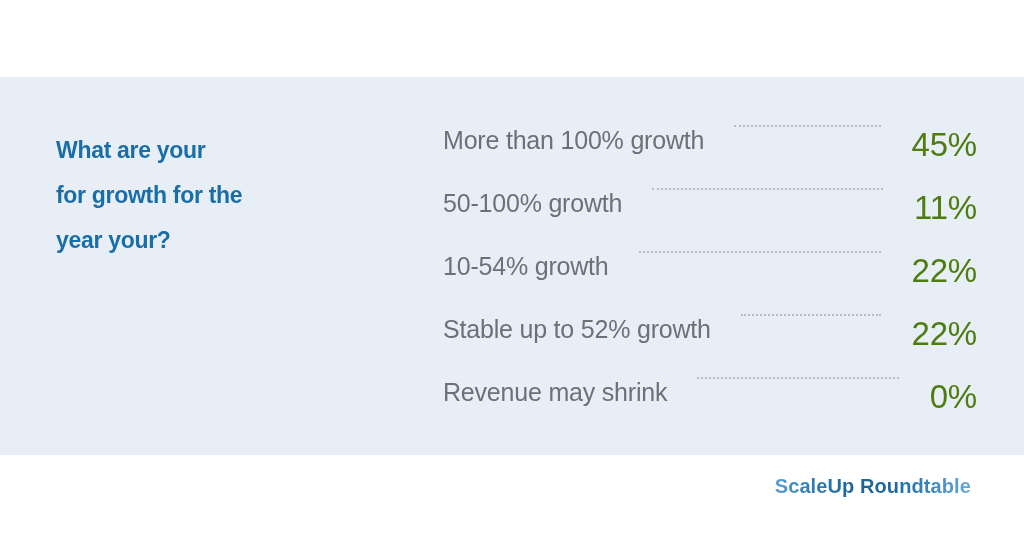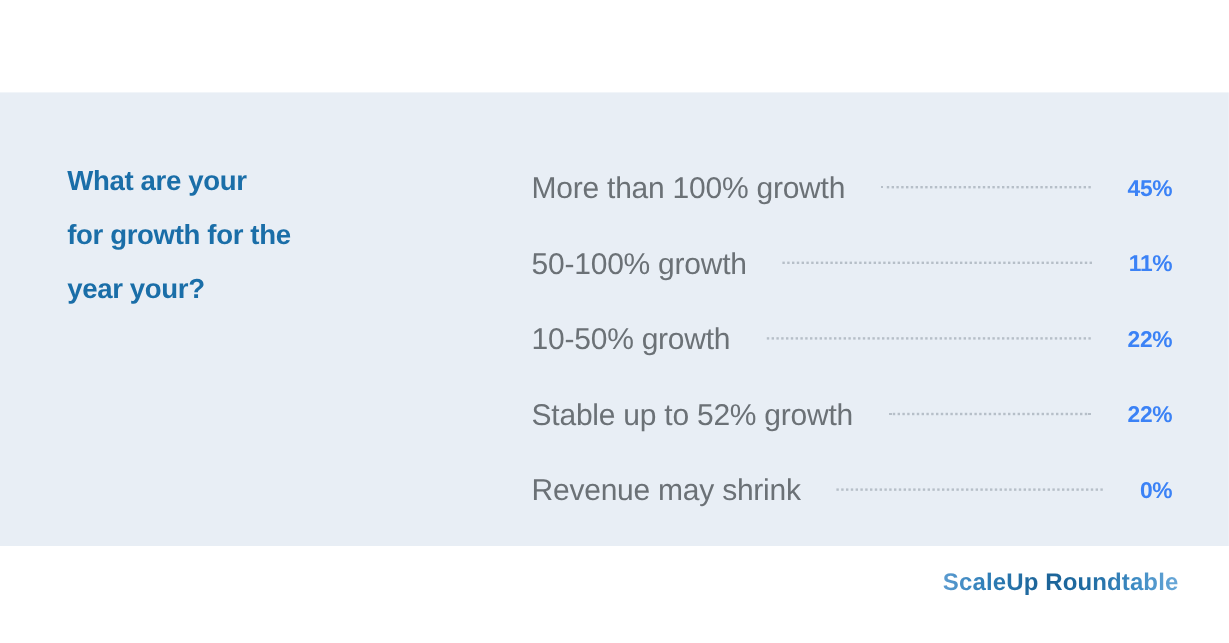--- a/index.html
+++ b/index.html
@@ -50,21 +50,21 @@
 
   
   #results {
     position: absolute;
     left: 443px;
     top: 126px;
     width: 534px;
   }
   .result-row {
     display: flex;
-    align-items: center;
+    align-items: flex-start;
     height: 63px;
     gap: 24px;
   }
   .result-label {
     color: #6b7176;
     font-size: 25px;
     font-weight: normal;
     letter-spacing: -0.2px;
     white-space: nowrap;
     flex: 0 0 auto;
@@ -72,33 +72,33 @@
   .result-leader {
     flex: 1 1 auto;
     margin: 0 7px 0 6px;
     position: relative;
     height: 1px;
     top: -2px;
     border-bottom: 2px dotted #b6bfc8;
     min-width: 16px;
   }
   .result-value {
-    color: #3b82f6;
-    font-size: 19px;
-    font-weight: bold;
+    color: #4d7c0f;
+    font-size: 33px;
+    font-weight: normal;
     letter-spacing: -0.2px;
     white-space: nowrap;
     flex: 0 0 auto;
     text-align: right;
   }
 
   
   #brand {
     position: absolute;
-    right: 42px;
+    right: 53px;
     top: 475px;
     font-size: 20px;
     font-weight: bold;
     letter-spacing: 0.1px;
     white-space: nowrap;
     background: linear-gradient(90deg,
         #5b9bd0 0%,
         #2f7fb8 18%,
         #1c6397 42%,
         #1f6ba2 62%,
@@ -131,21 +131,21 @@
       <span class="result-value">45%</span>
     </div>
 
     <div class="result-row">
       <span class="result-label">50-100% growth</span>
       <span class="result-leader"></span>
       <span class="result-value">11%</span>
     </div>
 
     <div class="result-row">
-      <span class="result-label">10-50% growth</span>
+      <span class="result-label">10-54% growth</span>
       <span class="result-leader"></span>
       <span class="result-value">22%</span>
     </div>
 
     <div class="result-row">
       <span class="result-label">Stable up to 52% growth</span>
       <span class="result-leader"></span>
       <span class="result-value">22%</span>
     </div>
 

